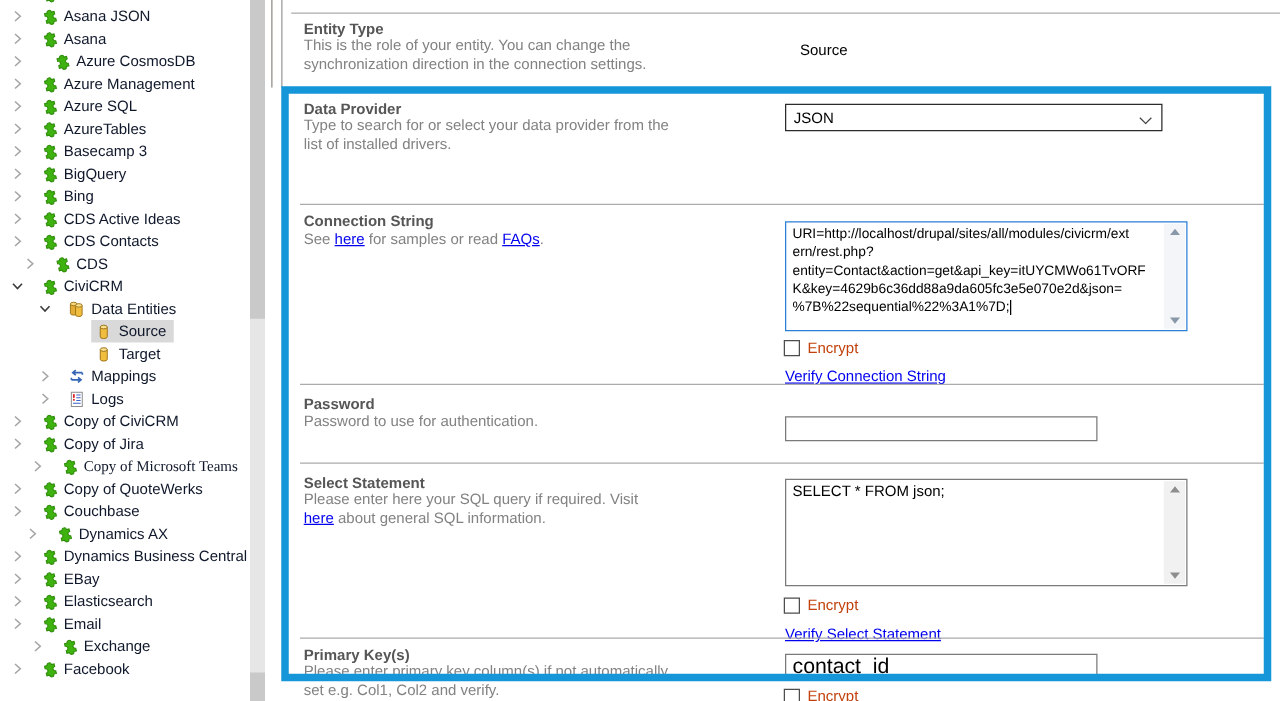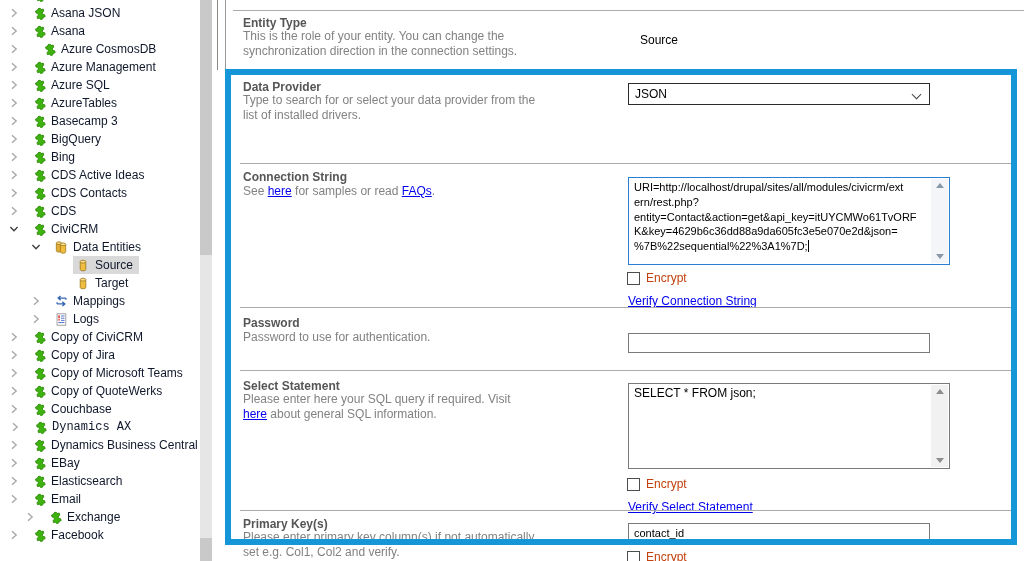--- a/index.html
+++ b/index.html
@@ -55,22 +55,22 @@
            vertical-align:text-bottom; }
   .sbar { position:absolute; right:1px; top:1px; bottom:1px; width:17px; background:#f3f5f8;
           display:flex; flex-direction:column; justify-content:space-between; align-items:center;
           padding:4px 0; }
   .sb-up { width:0; height:0; border-left:4px solid transparent; border-right:4px solid transparent;
            border-bottom:5px solid #8a97a8; }
   .sb-down { width:0; height:0; border-left:4px solid transparent; border-right:4px solid transparent;
              border-top:5px solid #8a97a8; }
 
   
-  .field { position:absolute; left:628px; width:302px; height:20px; border:1px solid #7a7a7a;
-           font-family:"Liberation Sans", sans-serif; font-size:11px; color:#000; padding:0 5px;
+  .field { position:absolute; left:628px; width:250px; height:20px; border:1px solid #7a7a7a;
+           font-family:"Liberation Sans", sans-serif; font-size:17px; color:#000; padding:0 5px;
            background:#fff; outline:none; }
 
   
   .cbrow { position:absolute; left:627px; display:flex; align-items:center; font-size:12px; color:#c2410c; }
   .cb { width:13px; height:13px; border:1px solid #4d4d4d; background:#fff; margin-right:6px; flex:0 0 13px; }
 
   .verify { position:absolute; left:628px; font-size:12px; }
 
   
   #hbox { position:absolute; left:225px; top:69px; width:792px; height:476px;
@@ -275,21 +275,21 @@
       <span class="ticon">
             <svg width="15" height="15" viewBox="0 0 16 16">
               <g transform="rotate(-14 8 8)">
                 <path d="M4.6 4.4 h2.3 a1.9 1.9 0 1 1 3.8 0 H13 v2.3 a1.9 1.9 0 1 0 0 3.8 v2.3 h-2.3 a1.9 1.9 0 1 1 -3.8 0 H4.6 v-2.3 a1.9 1.9 0 1 0 0 -3.8 Z" fill="#3eb30f" stroke="#2f8c0a" stroke-width="0.9"></path>
               </g>
             </svg>
           </span>
       <span class="tlabel">CDS Contacts</span>
     </span>
   </div>
-      <div class="trow" style="padding-left: 8px;">
+      <div class="trow" style="padding-left: 18px;">
     <span class="chev">
           <svg width="10" height="10" viewBox="0 0 10 10">
             <path d="M3 1.2 L7.2 5 L3 8.8" fill="none" stroke="#a6a6a6" stroke-width="1.3"></path>
           </svg>
         </span>
     <span class="sel-wrap">
       <span class="ticon">
             <svg width="15" height="15" viewBox="0 0 16 16">
               <g transform="rotate(-14 8 8)">
                 <path d="M4.6 4.4 h2.3 a1.9 1.9 0 1 1 3.8 0 H13 v2.3 a1.9 1.9 0 1 0 0 3.8 v2.3 h-2.3 a1.9 1.9 0 1 1 -3.8 0 H4.6 v-2.3 a1.9 1.9 0 1 0 0 -3.8 Z" fill="#3eb30f" stroke="#2f8c0a" stroke-width="0.9"></path>
@@ -420,21 +420,21 @@
       <span class="ticon">
             <svg width="15" height="15" viewBox="0 0 16 16">
               <g transform="rotate(-14 8 8)">
                 <path d="M4.6 4.4 h2.3 a1.9 1.9 0 1 1 3.8 0 H13 v2.3 a1.9 1.9 0 1 0 0 3.8 v2.3 h-2.3 a1.9 1.9 0 1 1 -3.8 0 H4.6 v-2.3 a1.9 1.9 0 1 0 0 -3.8 Z" fill="#3eb30f" stroke="#2f8c0a" stroke-width="0.9"></path>
               </g>
             </svg>
           </span>
       <span class="tlabel">Copy of Jira</span>
     </span>
   </div>
-      <div class="trow" style="padding-left: 8px;">
+      <div class="trow" style="padding-left: 24px; font-family: Liberation Serif, serif;">
     <span class="chev">
           <svg width="10" height="10" viewBox="0 0 10 10">
             <path d="M3 1.2 L7.2 5 L3 8.8" fill="none" stroke="#a6a6a6" stroke-width="1.3"></path>
           </svg>
         </span>
     <span class="sel-wrap">
       <span class="ticon">
             <svg width="15" height="15" viewBox="0 0 16 16">
               <g transform="rotate(-14 8 8)">
                 <path d="M4.6 4.4 h2.3 a1.9 1.9 0 1 1 3.8 0 H13 v2.3 a1.9 1.9 0 1 0 0 3.8 v2.3 h-2.3 a1.9 1.9 0 1 1 -3.8 0 H4.6 v-2.3 a1.9 1.9 0 1 0 0 -3.8 Z" fill="#3eb30f" stroke="#2f8c0a" stroke-width="0.9"></path>
@@ -471,21 +471,21 @@
       <span class="ticon">
             <svg width="15" height="15" viewBox="0 0 16 16">
               <g transform="rotate(-14 8 8)">
                 <path d="M4.6 4.4 h2.3 a1.9 1.9 0 1 1 3.8 0 H13 v2.3 a1.9 1.9 0 1 0 0 3.8 v2.3 h-2.3 a1.9 1.9 0 1 1 -3.8 0 H4.6 v-2.3 a1.9 1.9 0 1 0 0 -3.8 Z" fill="#3eb30f" stroke="#2f8c0a" stroke-width="0.9"></path>
               </g>
             </svg>
           </span>
       <span class="tlabel">Couchbase</span>
     </span>
   </div>
-      <div class="trow" style="padding-left: 9px; font-family: Liberation Mono, monospace;">
+      <div class="trow" style="padding-left: 20px;">
     <span class="chev">
           <svg width="10" height="10" viewBox="0 0 10 10">
             <path d="M3 1.2 L7.2 5 L3 8.8" fill="none" stroke="#a6a6a6" stroke-width="1.3"></path>
           </svg>
         </span>
     <span class="sel-wrap">
       <span class="ticon">
             <svg width="15" height="15" viewBox="0 0 16 16">
               <g transform="rotate(-14 8 8)">
                 <path d="M4.6 4.4 h2.3 a1.9 1.9 0 1 1 3.8 0 H13 v2.3 a1.9 1.9 0 1 0 0 3.8 v2.3 h-2.3 a1.9 1.9 0 1 1 -3.8 0 H4.6 v-2.3 a1.9 1.9 0 1 0 0 -3.8 Z" fill="#3eb30f" stroke="#2f8c0a" stroke-width="0.9"></path>

